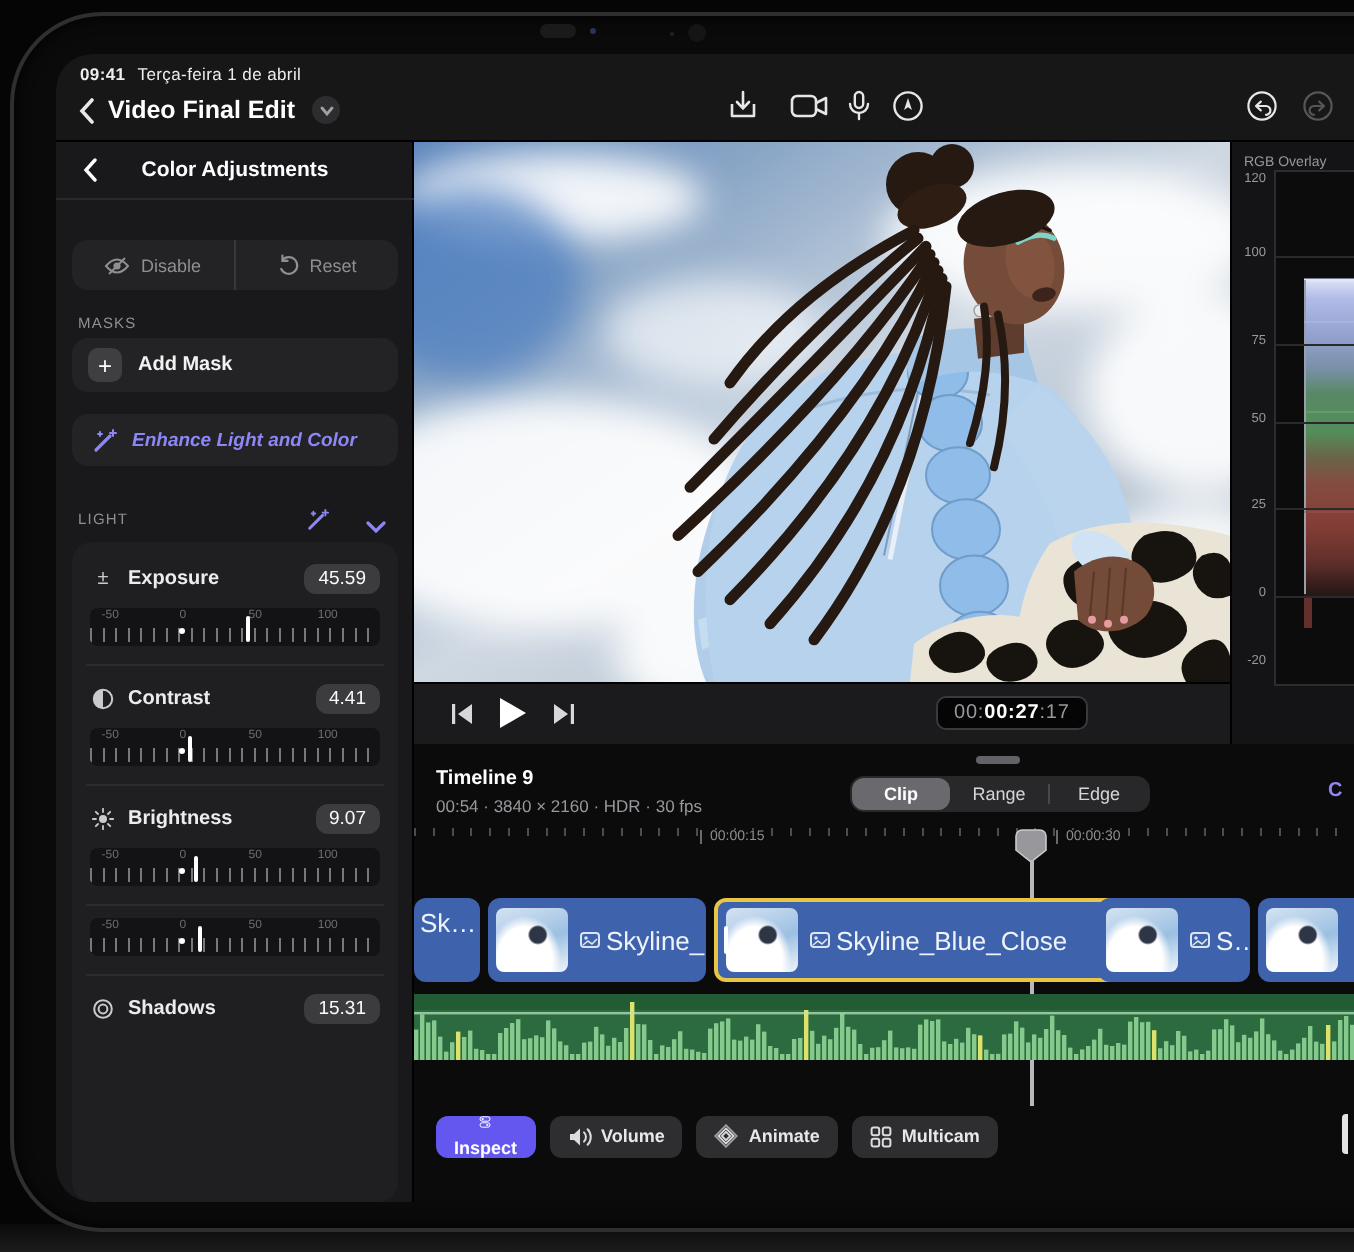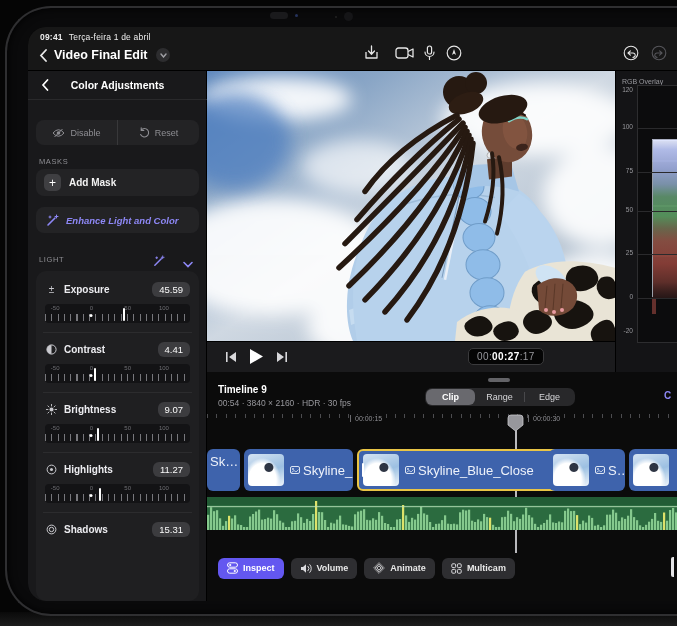--- a/index.html
+++ b/index.html
@@ -99,21 +99,21 @@
       linear-gradient(160deg,#d5e3f2 0%,#9cc0e2 55%,#eef4fa 100%); }
   .clip .cicon { margin:0 3px 0 6px; flex:none; }
   .clip .clabel { font-size:13px; font-weight:normal; color:#eef2fa; white-space:nowrap; }
   .clip.selected { border:2px solid #e9c546; }
   .trim { position:absolute; top:50%; transform:translateY(-50%); width:2px; height:14px; background:#fff; border-radius:1px; }
   #audio { left:0; top:125px; width:470px; height:33px;
     background:linear-gradient(#225c35 0 8px,#2b6b3f 8px); overflow:hidden; }
   #actionbar { left:0; top:182px; width:470px; height:28px; display:flex; align-items:center; gap:7px; padding-left:11px; }
   .act-btn { height:21px; display:inline-flex; align-items:center; gap:5px; padding:0 9px;
     background:#2e2e31; border-radius:6px; color:#e8e8e8; font-size:9px; font-weight:bold; }
-  .act-btn.primary { background:#6357f0; color:#fff; }
+  .act-btn.primary { background:#6357f0; color:#fff;flex-direction:column; }
   #edge-sliver { left:464px; top:185px; width:3px; height:20px; background:#e4e4e6; border-radius:2px 0 0 2px; }
 </style>
 </head>
 <body>
 
 <div class="abs" id="surface"></div>
 <div class="abs" id="frame"></div>
 <div class="abs cam" style="left:270px;top:12px;width:18px;height:7px;border-radius:4px;"></div>
 <div class="abs cam" style="left:295px;top:14px;width:3px;height:3px;background:#26335c;"></div>
 <div class="abs cam" style="left:335px;top:16px;width:2px;height:2px;background:#222;"></div>
@@ -283,30 +283,20 @@
       <span class="rl rl1">0</span>
       <span class="rl rl2">50</span>
       <span class="rl rl3">100</span>
       <div class="ticks"></div>
       <div class="sl-dot"></div>
       <div class="slider-cursor" style="left: 36.535%;"></div>
     </div>
     <div class="sl-div"></div>
   </div>
         <div class="slider-row">
-    <div class="sl-head">
-      <span class="sl-icon">
-              <svg width="11" height="11" viewBox="0 0 11 11">
-                <circle cx="5.5" cy="5.5" r="4.4" stroke="#c9c9ce" fill="none"></circle>
-                <circle cx="5.5" cy="5.5" r="1.5" fill="#c9c9ce"></circle>
-              </svg>
-            </span>
-      <span class="sl-label">Highlights</span>
-      <span class="sl-value">11.27</span>
-    </div>
     <div class="sl-ruler">
       <span class="rl rl0">-50</span>
       <span class="rl rl1">0</span>
       <span class="rl rl2">50</span>
       <span class="rl rl3">100</span>
       <div class="ticks"></div>
       <div class="sl-dot"></div>
       <div class="slider-cursor" style="left: 37.635%;"></div>
     </div>
     <div class="sl-div"></div>

